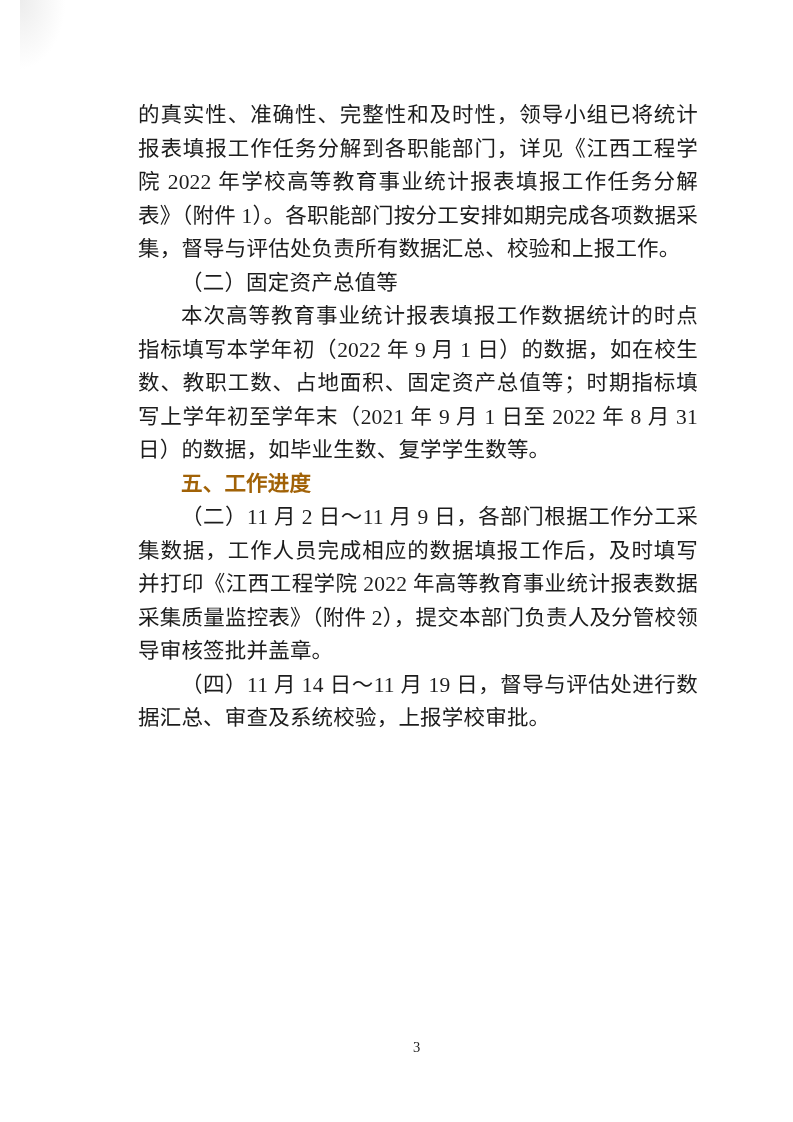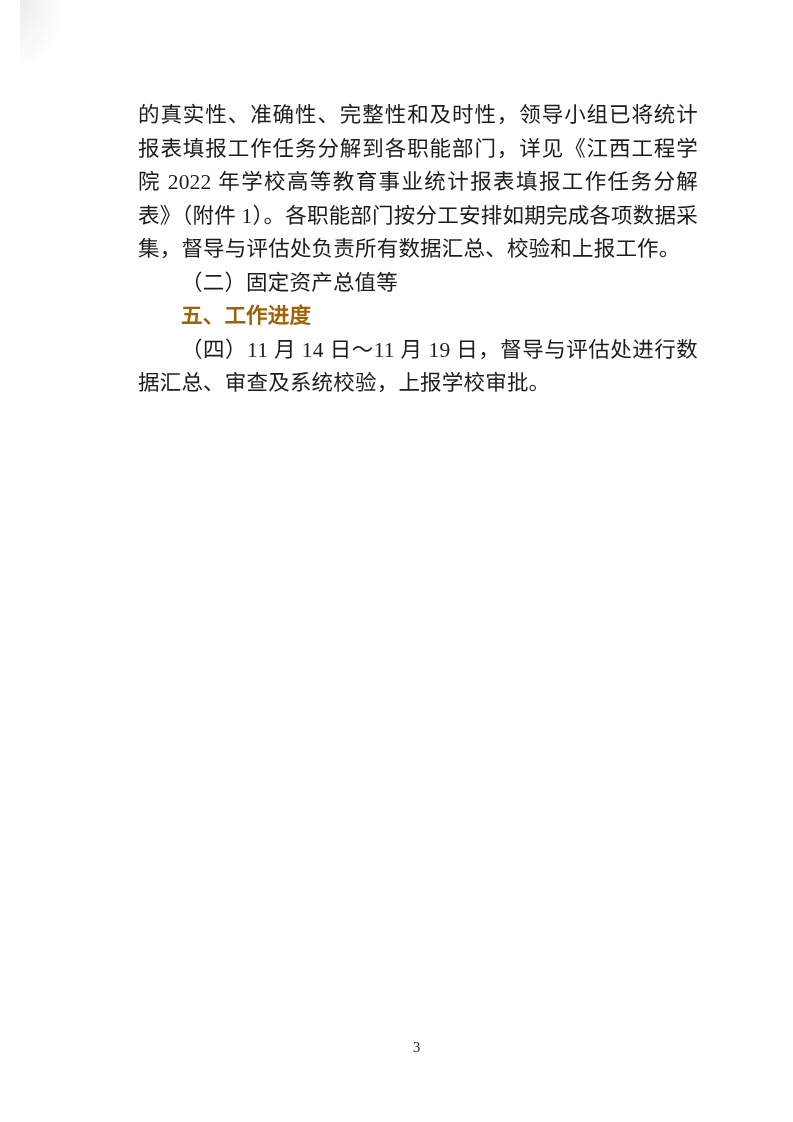--- a/index.html
+++ b/index.html
@@ -64,24 +64,26 @@
 <body>
 
 <div class="page">
   <div class="corner-shade"></div>
 
   <div class="content">
     <p class="para">的真实性、准确性、完整性和及时性，领导小组已将统计报表填报工作任务分解到各职能部门，详见《江西工程学院 2022 年学校高等教育事业统计报表填报工作任务分解表》（附件 1）。各职能部门按分工安排如期完成各项数据采集，督导与评估处负责所有数据汇总、校验和上报工作。</p>
 
     <p class="para indent">（二）固定资产总值等</p>
 
+    <p class="para indent">本次高等教育事业统计报表填报工作数据统计的时点指标填写本学年初（2022 年 9 月 1 日）的数据，如在校生数、教职工数、占地面积、固定资产总值等；时期指标填写上学年初至学年末（2021 年 9 月 1 日至 2022 年 8 月 31 日）的数据，如毕业生数、复学学生数等。</p>
 
     <p class="para indent heading">五、工作进度</p>
 
 
+    <p class="para indent">（二）11 月 2 日～11 月 9 日，各部门根据工作分工采集数据，工作人员完成相应的数据填报工作后，及时填写并打印《江西工程学院 2022 年高等教育事业统计报表数据采集质量监控表》（附件 2），提交本部门负责人及分管校领导审核签批并盖章。</p>
 
 
     <p class="para indent">（四）11 月 14 日～11 月 19 日，督导与评估处进行数据汇总、审查及系统校验，上报学校审批。</p>
 
   </div>
 
   <div class="page-number">3</div>
 </div>
 
 </body></html>

